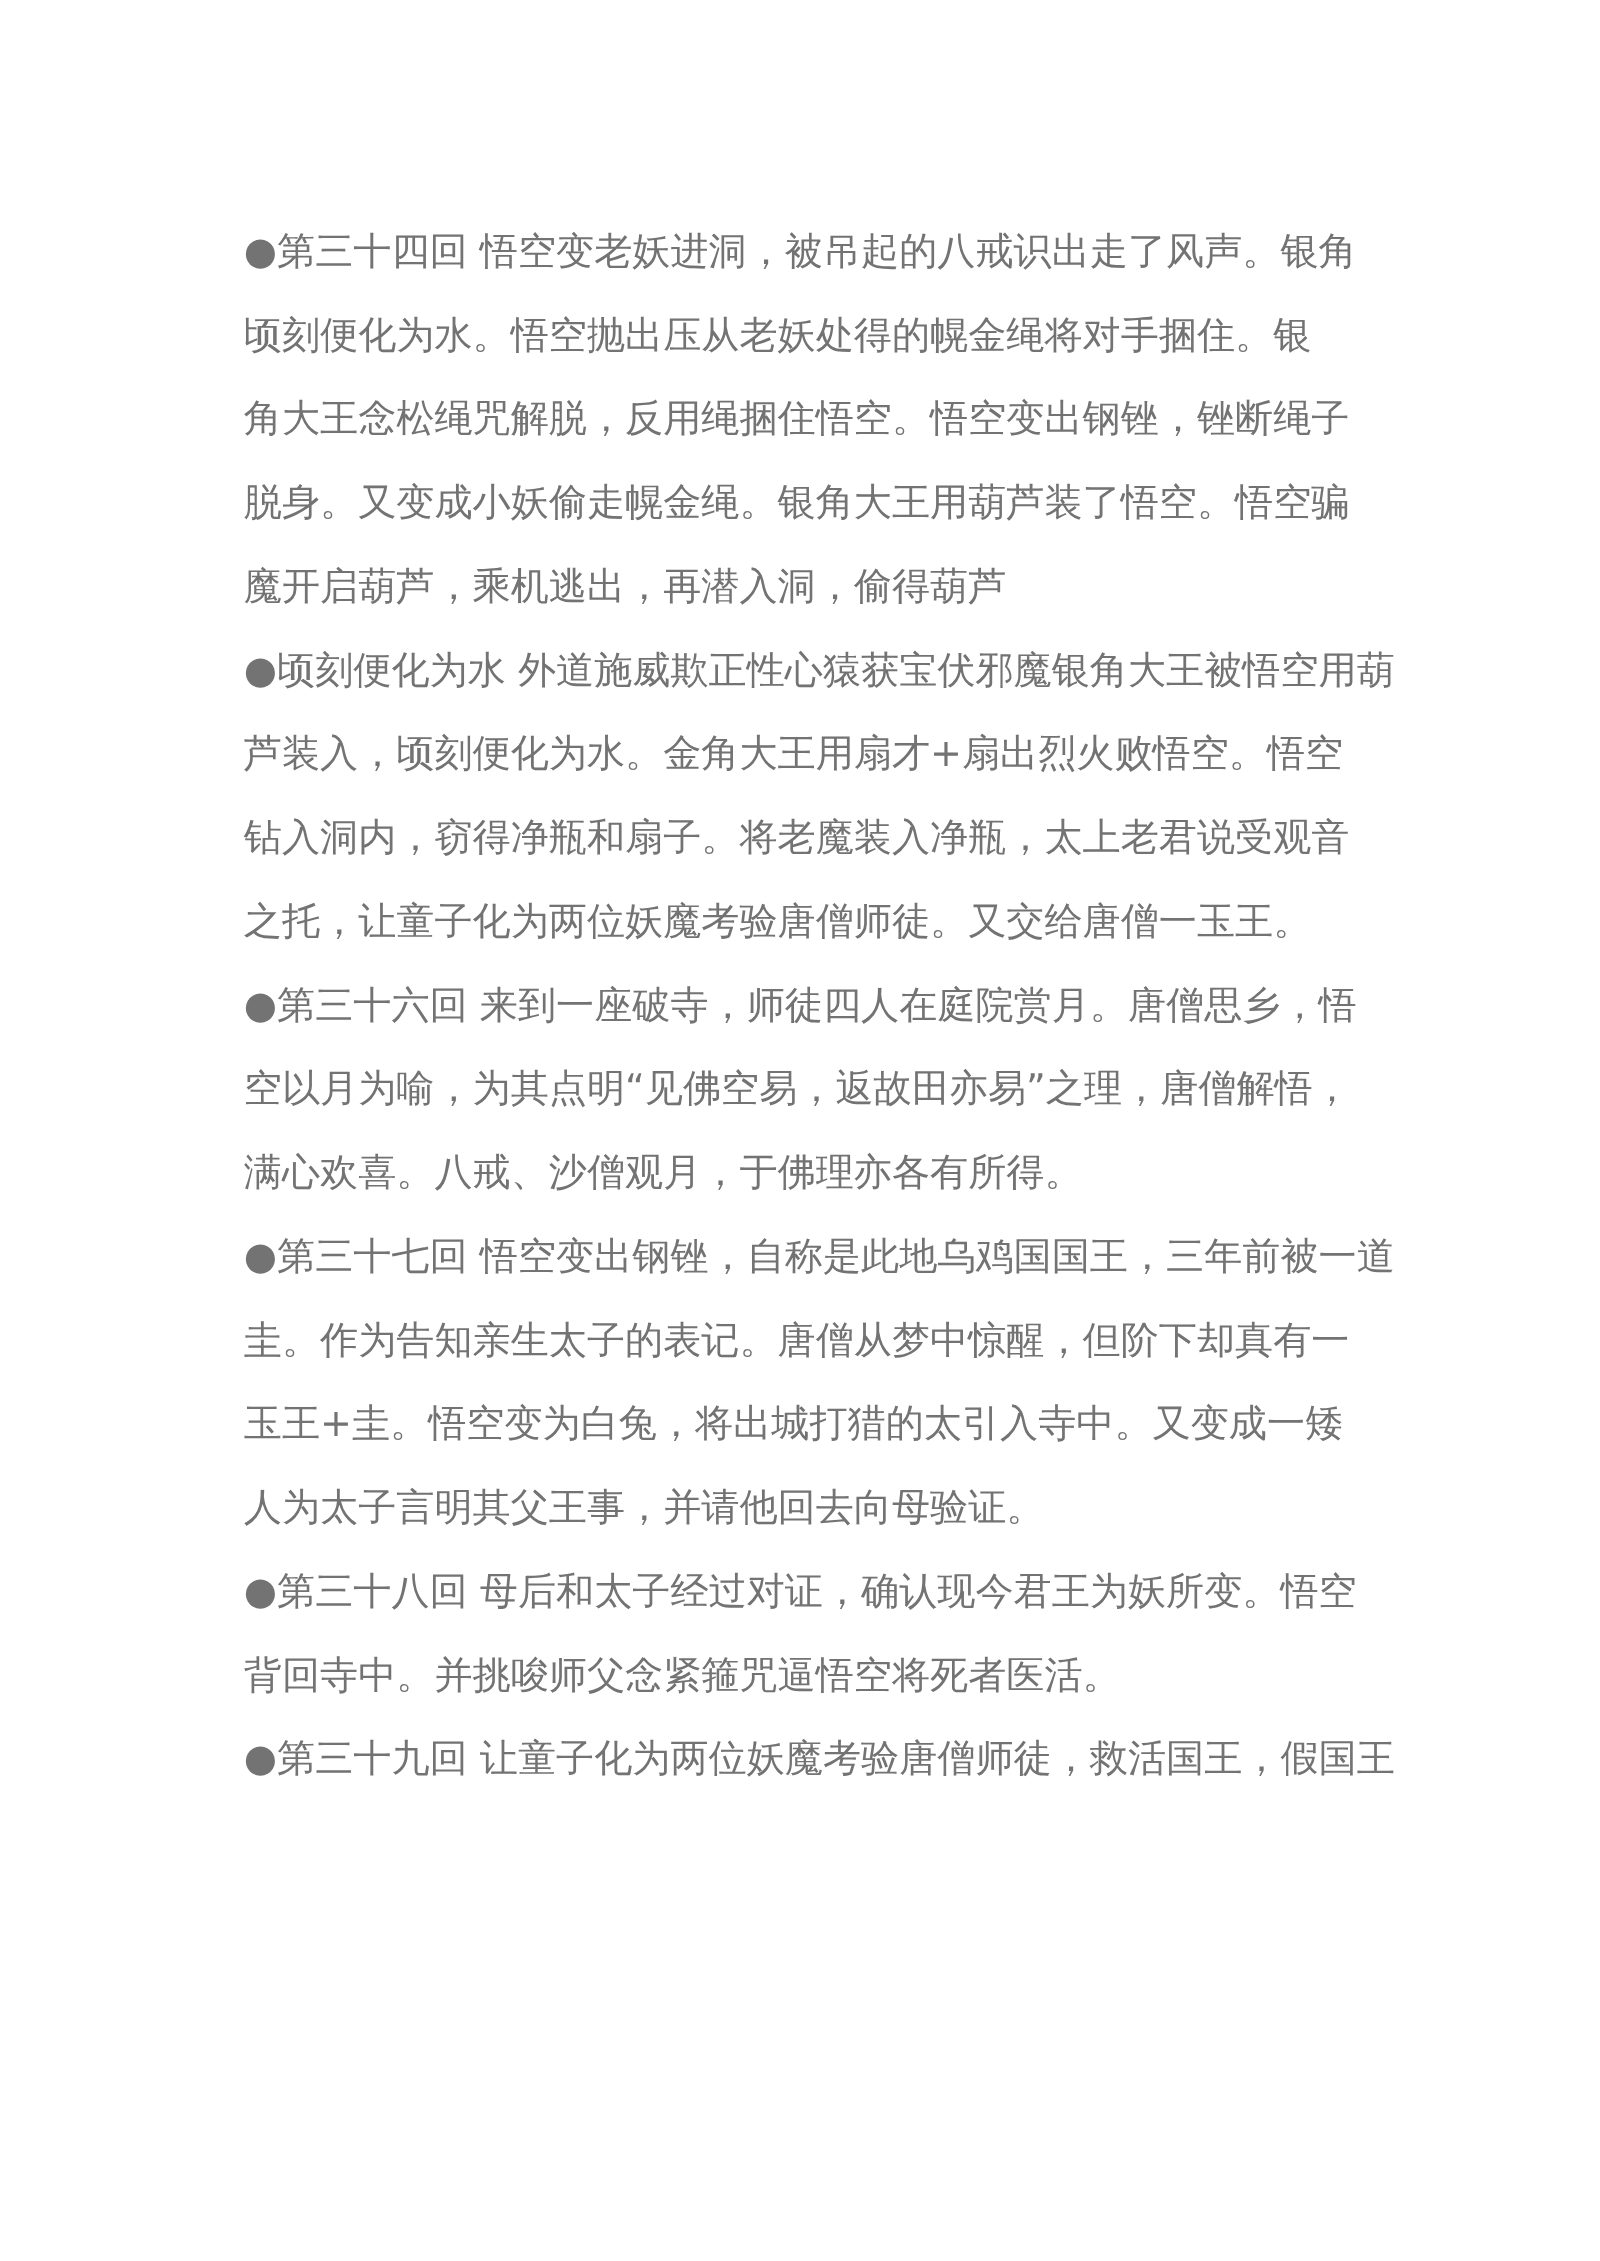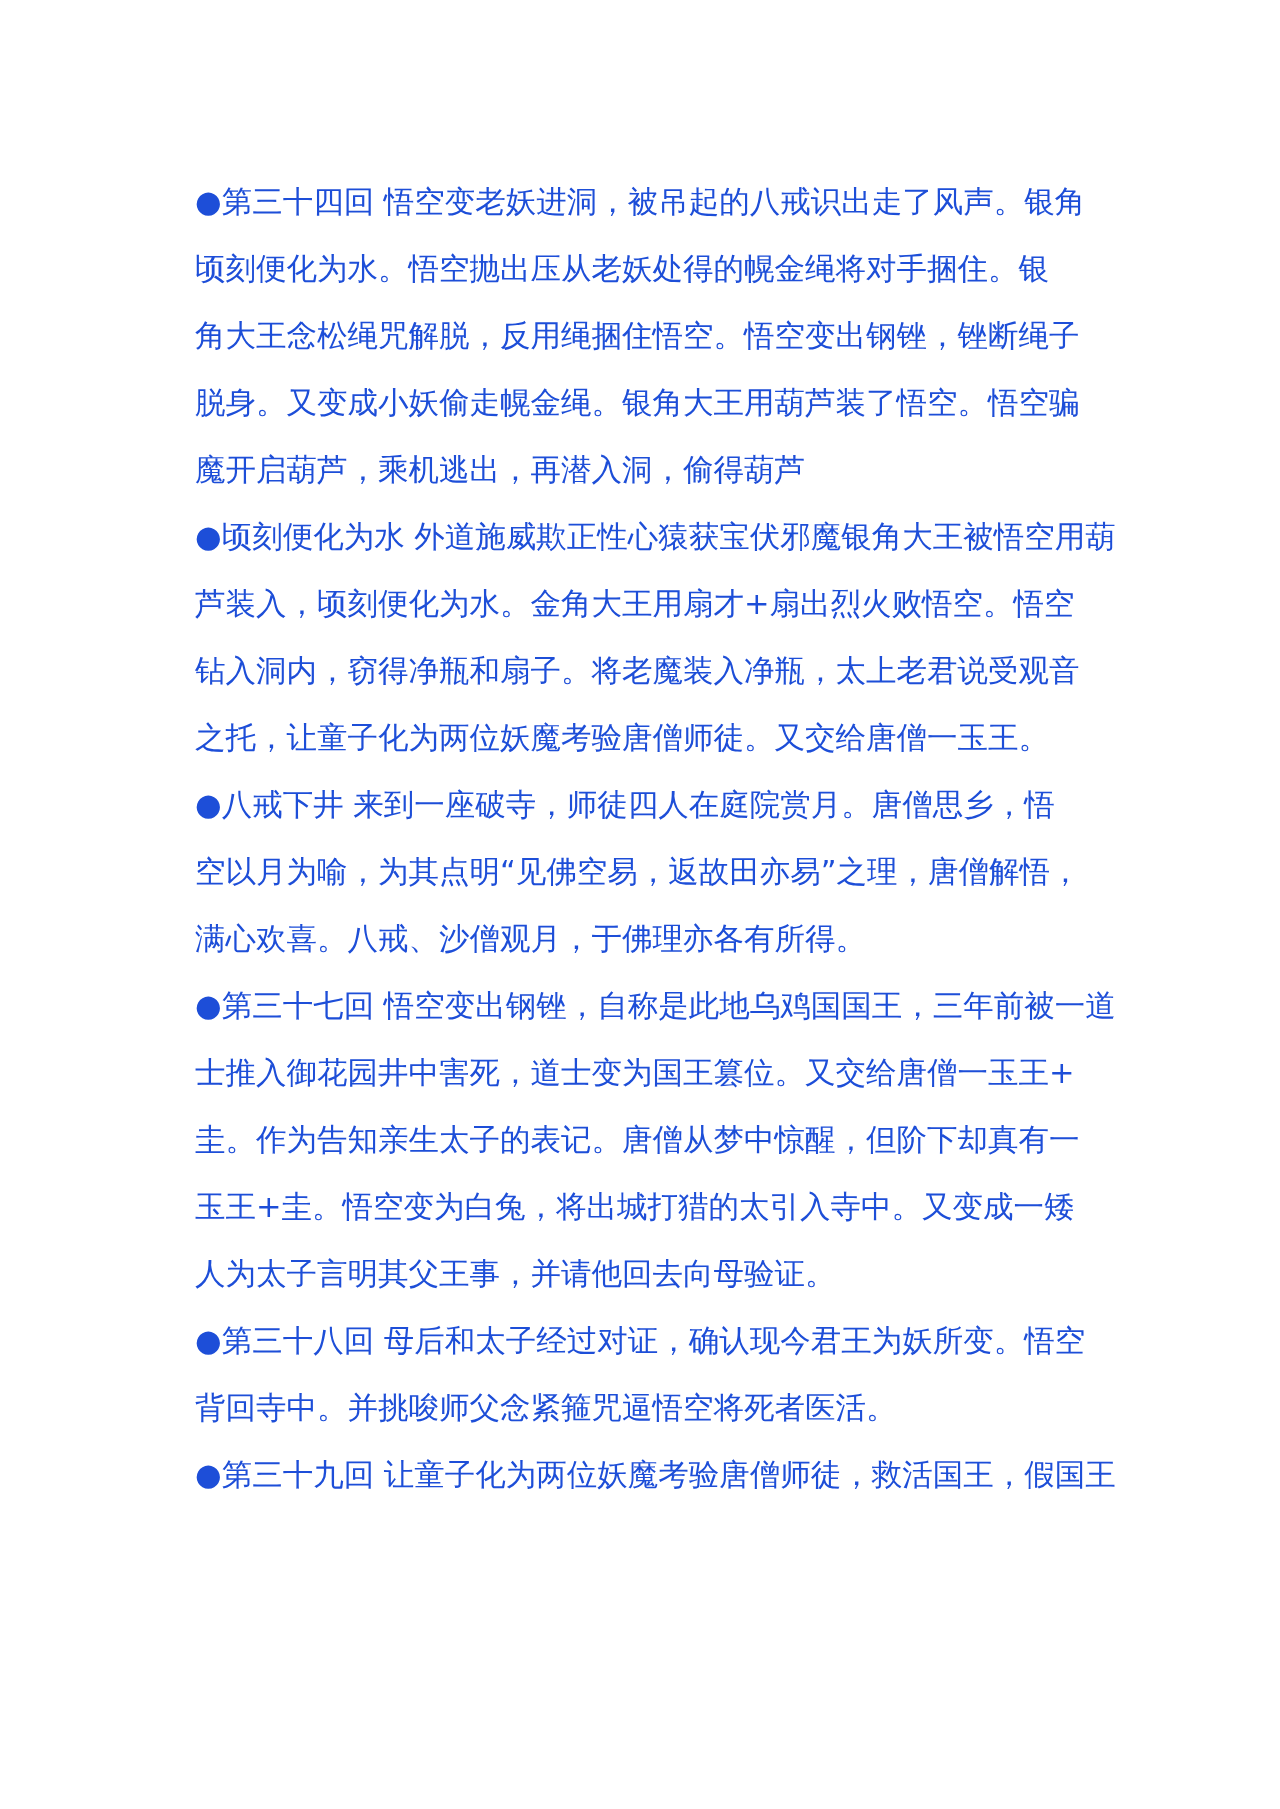--- a/index.html
+++ b/index.html
@@ -1,20 +1,20 @@
 <!DOCTYPE html>
 <html><head>
 <meta charset="utf-8">
 <style>
   html, body { margin: 0; padding: 0; background: #ffffff; }
   body { width: 1280px; height: 1809px; position: relative; overflow: hidden; }
   .page {
     position: absolute; left: 195px; top: 168px; width: 900px;
     font-family: "DejaVu Sans", "Liberation Sans", sans-serif;
-    font-size: 30.5px; line-height: 67px; color: #1d4ed8;
+    font-size: 30.5px; line-height: 67px; color: #737373;
   }
   .para { margin: 0; padding: 0; }
   .line { display: block; white-space: nowrap; height: 67px; }
   .bullet { display: inline-block; }
 </style>
 </head>
 <body>
 
 <div class="page">
 
@@ -27,28 +27,27 @@
   </div>
 
   <div class="para">
     <span class="line"><span class="bullet">●</span><span>顷刻便化为水</span>&nbsp;<span>外道施威欺正性心猿获宝伏邪魔银角大王被悟空用葫</span></span>
     <span class="line">芦装入，顷刻便化为水。金角大王用扇才+扇出烈火败悟空。悟空</span>
     <span class="line">钻入洞内，窃得净瓶和扇子。将老魔装入净瓶，太上老君说受观音</span>
     <span class="line">之托，让童子化为两位妖魔考验唐僧师徒。又交给唐僧一玉王。</span>
   </div>
 
   <div class="para">
-    <span class="line"><span class="bullet">●</span><span>八戒下井</span>&nbsp;<span>来到一座破寺，师徒四人在庭院赏月。唐僧思乡，悟</span></span>
+    <span class="line"><span class="bullet">●</span><span>第三十六回</span>&nbsp;<span>来到一座破寺，师徒四人在庭院赏月。唐僧思乡，悟</span></span>
     <span class="line">空以月为喻，为其点明“见佛空易，返故田亦易”之理，唐僧解悟，</span>
     <span class="line">满心欢喜。八戒、沙僧观月，于佛理亦各有所得。</span>
   </div>
 
   <div class="para">
     <span class="line"><span class="bullet">●</span><span>第三十七回</span>&nbsp;<span>悟空变出钢锉，自称是此地乌鸡国国王，三年前被一道</span></span>
-    <span class="line">士推入御花园井中害死，道士变为国王篡位。又交给唐僧一玉王+</span>
     <span class="line">圭。作为告知亲生太子的表记。唐僧从梦中惊醒，但阶下却真有一</span>
     <span class="line">玉王+圭。悟空变为白兔，将出城打猎的太引入寺中。又变成一矮</span>
     <span class="line">人为太子言明其父王事，并请他回去向母验证。</span>
   </div>
 
   <div class="para">
     <span class="line"><span class="bullet">●</span><span>第三十八回</span>&nbsp;<span>母后和太子经过对证，确认现今君王为妖所变。悟空</span></span>
     <span class="line">背回寺中。并挑唆师父念紧箍咒逼悟空将死者医活。</span>
   </div>
 

